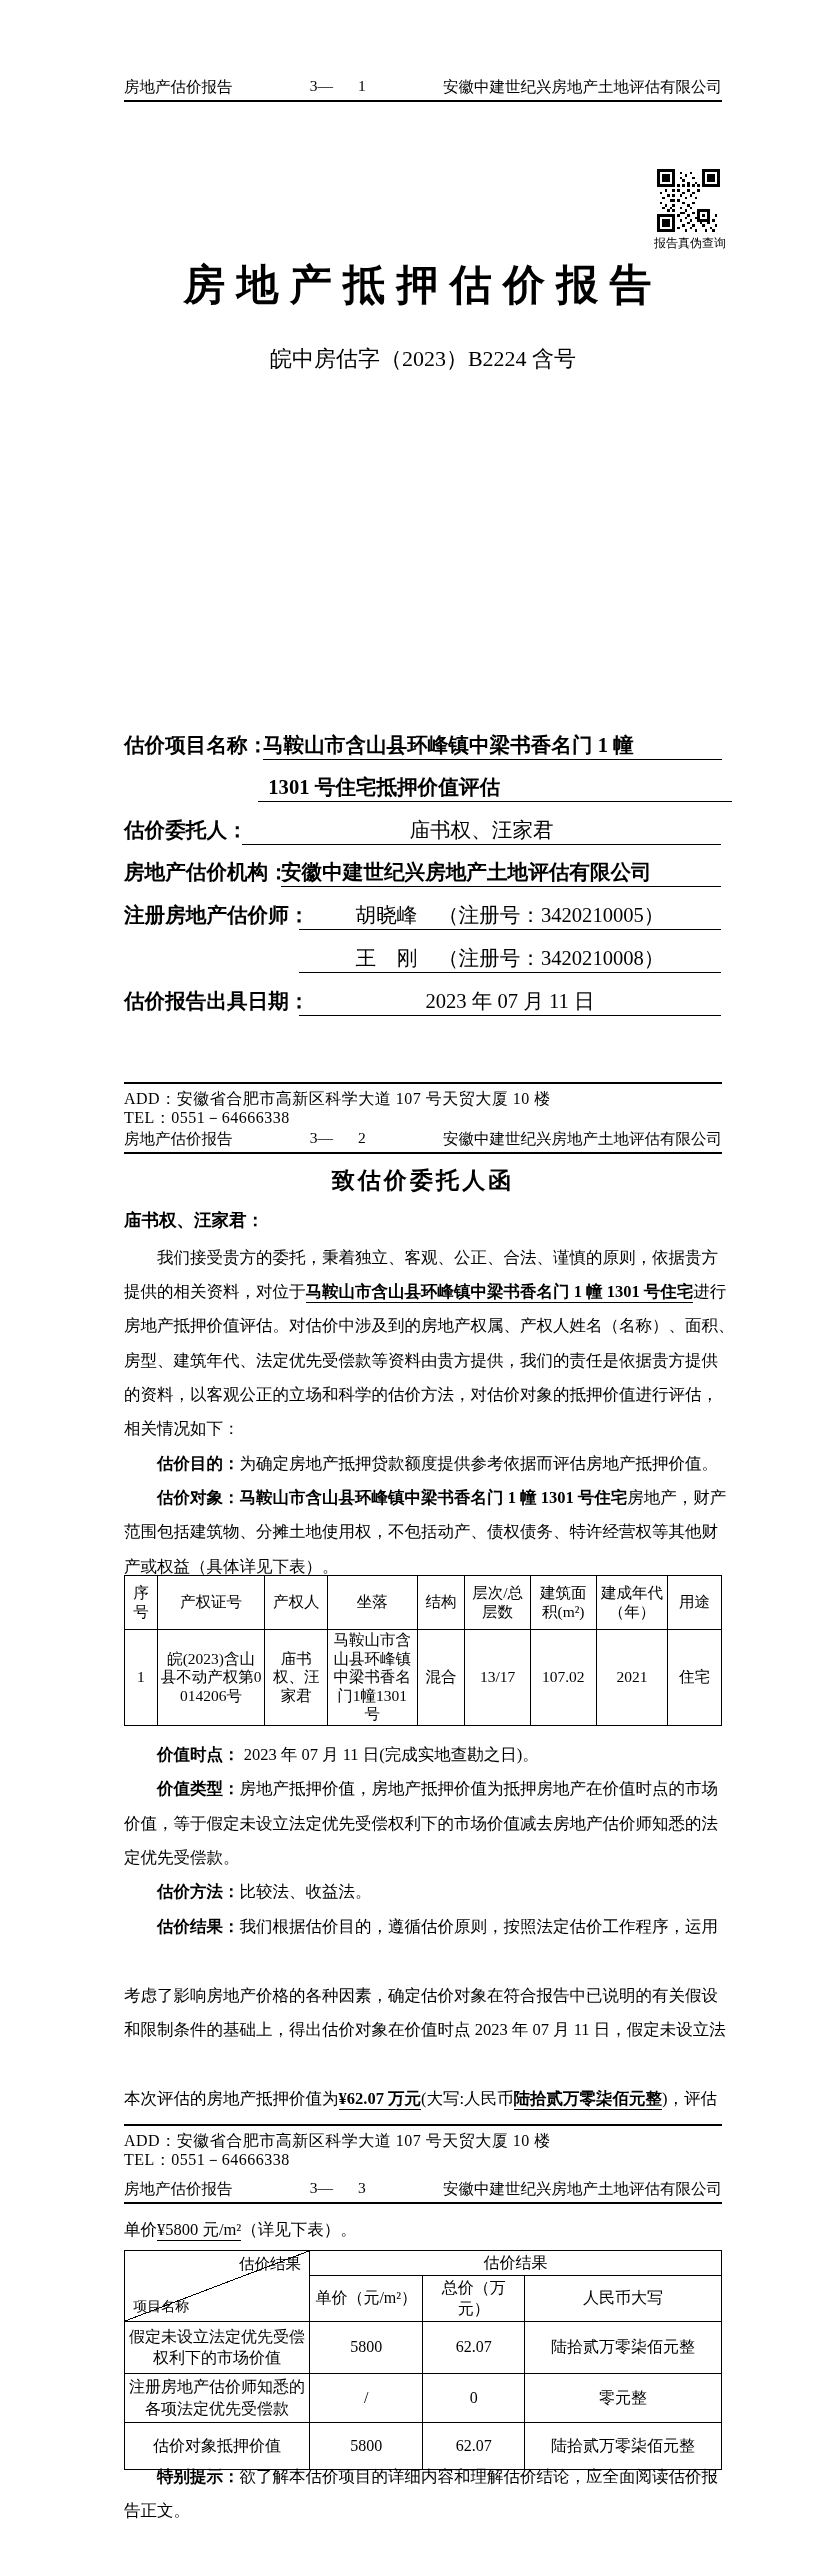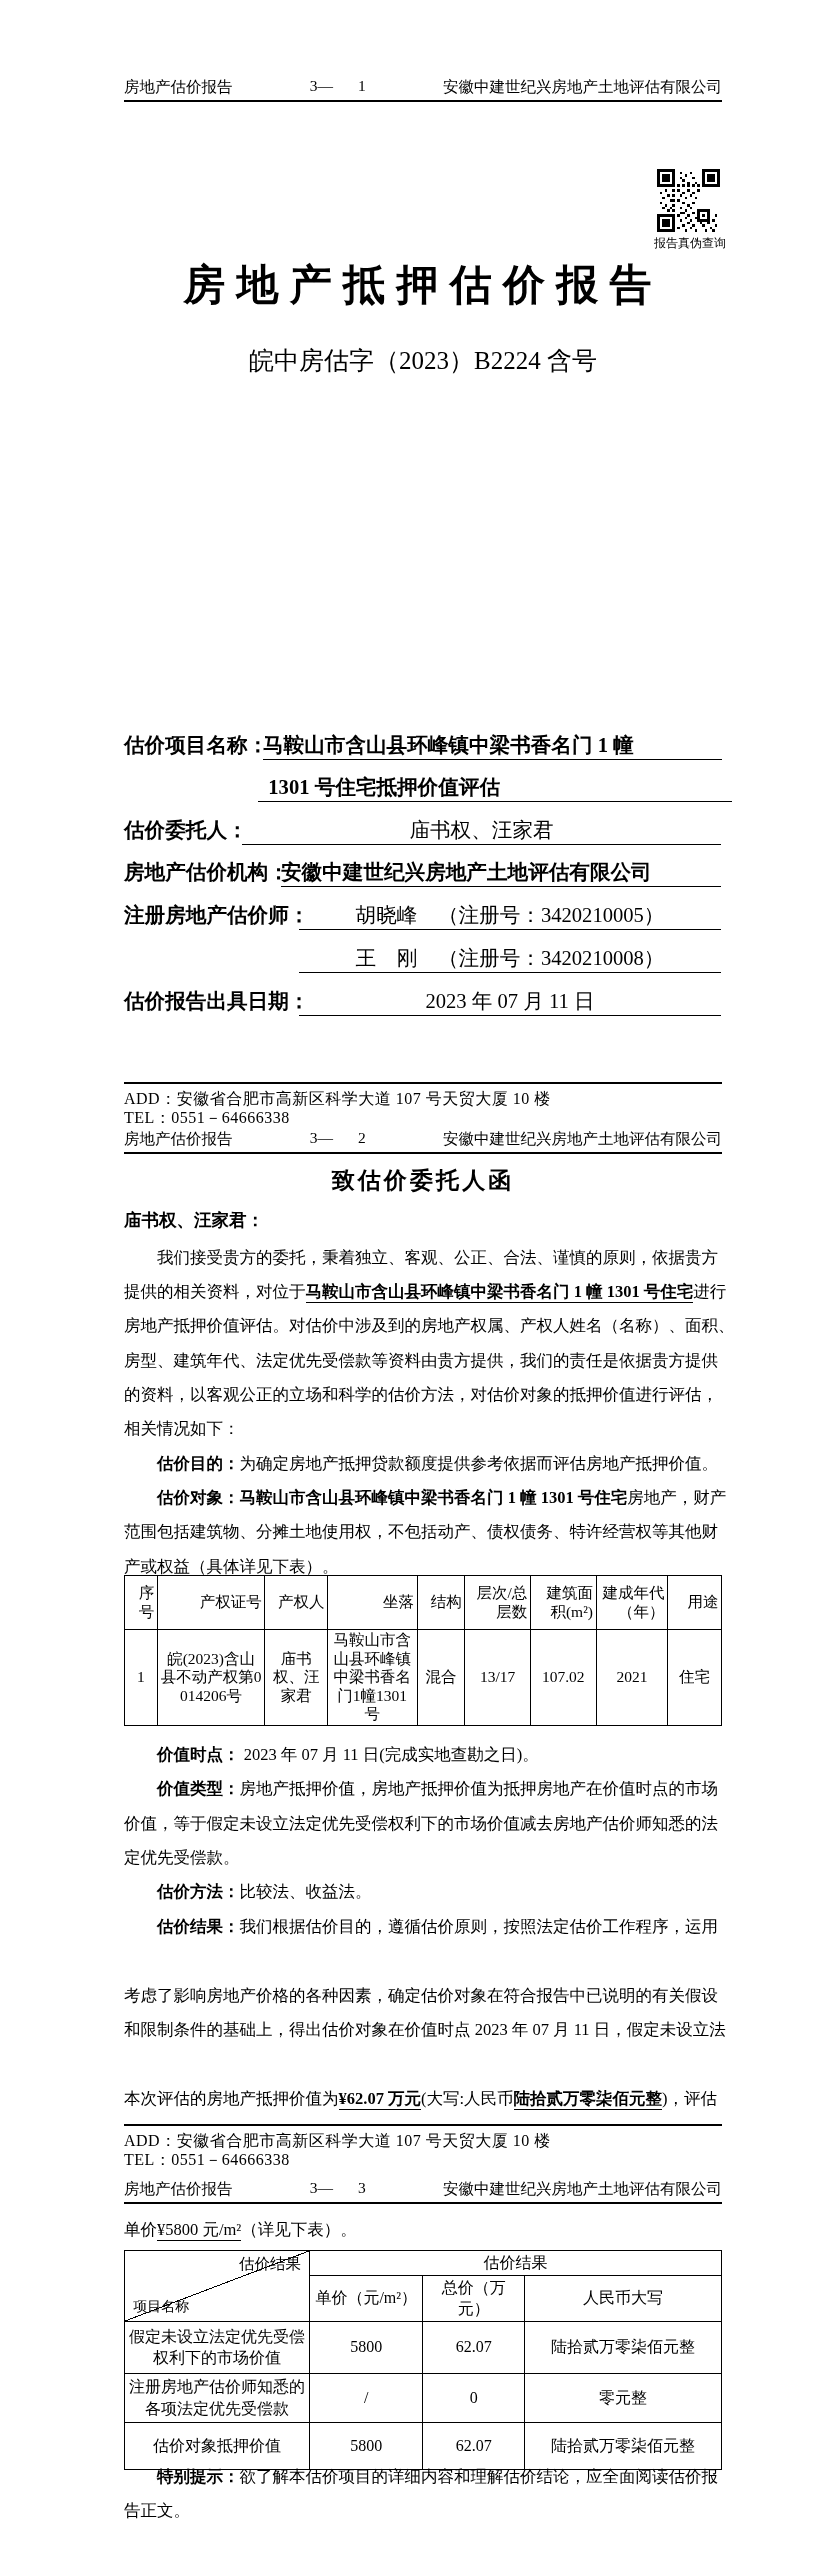--- a/index.html
+++ b/index.html
@@ -31,41 +31,41 @@
   .qr-block{position:absolute;top:169px;left:654px;width:69px;text-align:center;}
   .qr-block svg{width:63px;height:63px;display:block;margin:0 auto;}
   .qr-caption{font-size:12px;margin-top:3.1px;white-space:nowrap;}
   
   .title{
     position:absolute;top:257px;left:124px;width:598px;
     text-align:center;font-size:42px;font-weight:bold;letter-spacing:11.3px;white-space:nowrap;
   }
   .subtitle{
     position:absolute;top:344px;left:124px;width:598px;
-    text-align:center;font-size:25px;white-space:nowrap;
+    text-align:center;font-size:22px;white-space:nowrap;
   }
   .crow{position:absolute;left:0;top:0;width:818px;height:30px;font-size:20.6px;}
   .clabel{position:absolute;left:124px;top:0;font-weight:bold;white-space:nowrap;line-height:28px;}
   .cval{position:absolute;border-bottom:1.5px solid #000;height:28px;line-height:28px;white-space:nowrap;}
   .cval.center{text-align:center;}
   
   .bl{position:absolute;left:124px;width:603px;font-size:16.5px;line-height:23px;white-space:nowrap;}
   .ind{padding-left:33px;}
   .b{font-weight:bold;}
   .u{border-bottom:1px solid #000;padding-bottom:0.5px;}
   .center-head{
     position:absolute;left:124px;width:598px;text-align:center;
     font-size:23px;font-weight:bold;letter-spacing:3.1px;white-space:nowrap;
   }
   .salute{position:absolute;left:124px;font-size:17.5px;font-weight:bold;white-space:nowrap;}
   
   table{border-collapse:collapse;table-layout:fixed;}
   .t1{position:absolute;top:1575px;left:124px;width:598px;font-size:15.5px;text-align:center;}
   .t1 th,.t1 td{border:1px solid #000;padding:1px 2.6px;font-weight:normal;line-height:1.2;vertical-align:middle;word-break:break-all;}
-  .t1 thead tr{height:54px;text-align:right;}
+  .t1 thead tr{height:54px;}
   .t1 tbody tr{height:93px;}
   .t2{position:absolute;top:2250px;left:124px;width:598px;font-size:16px;text-align:center;}
   .t2 th,.t2 td{border:1px solid #000;padding:1px 3.1px;font-weight:normal;line-height:1.35;vertical-align:middle;}
   .t2 .rowA{height:20.6px;}
   .t2 .rowB{height:32px;}
   .t2 .rowD1{height:52px;}
   .t2 .rowD2{height:49px;}
   .t2 .rowD3{height:47px;}
   .corner{position:relative;padding:0;}
   .corner .diag{

